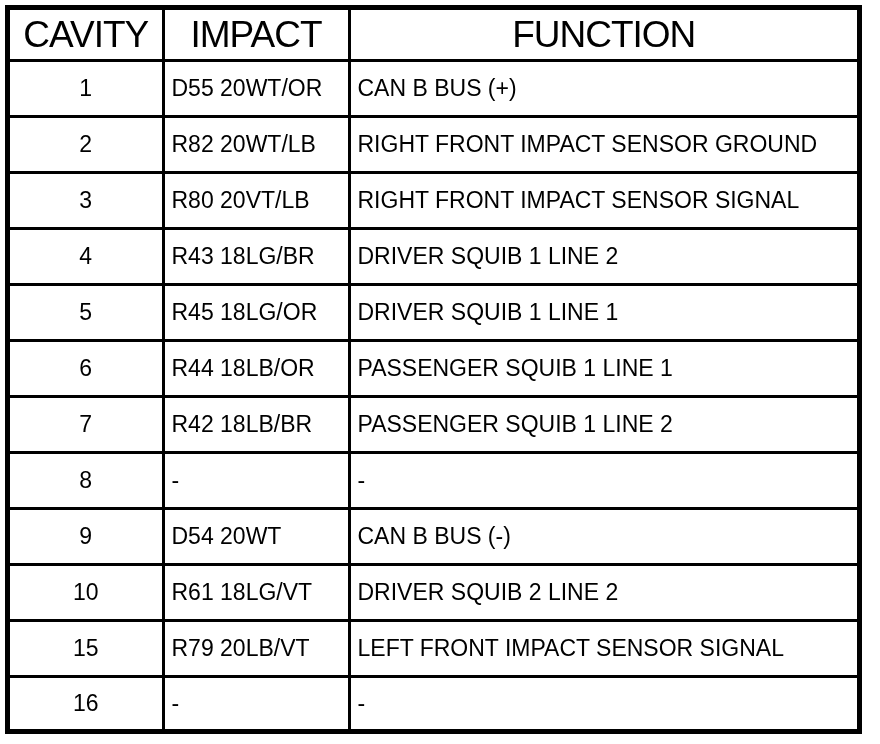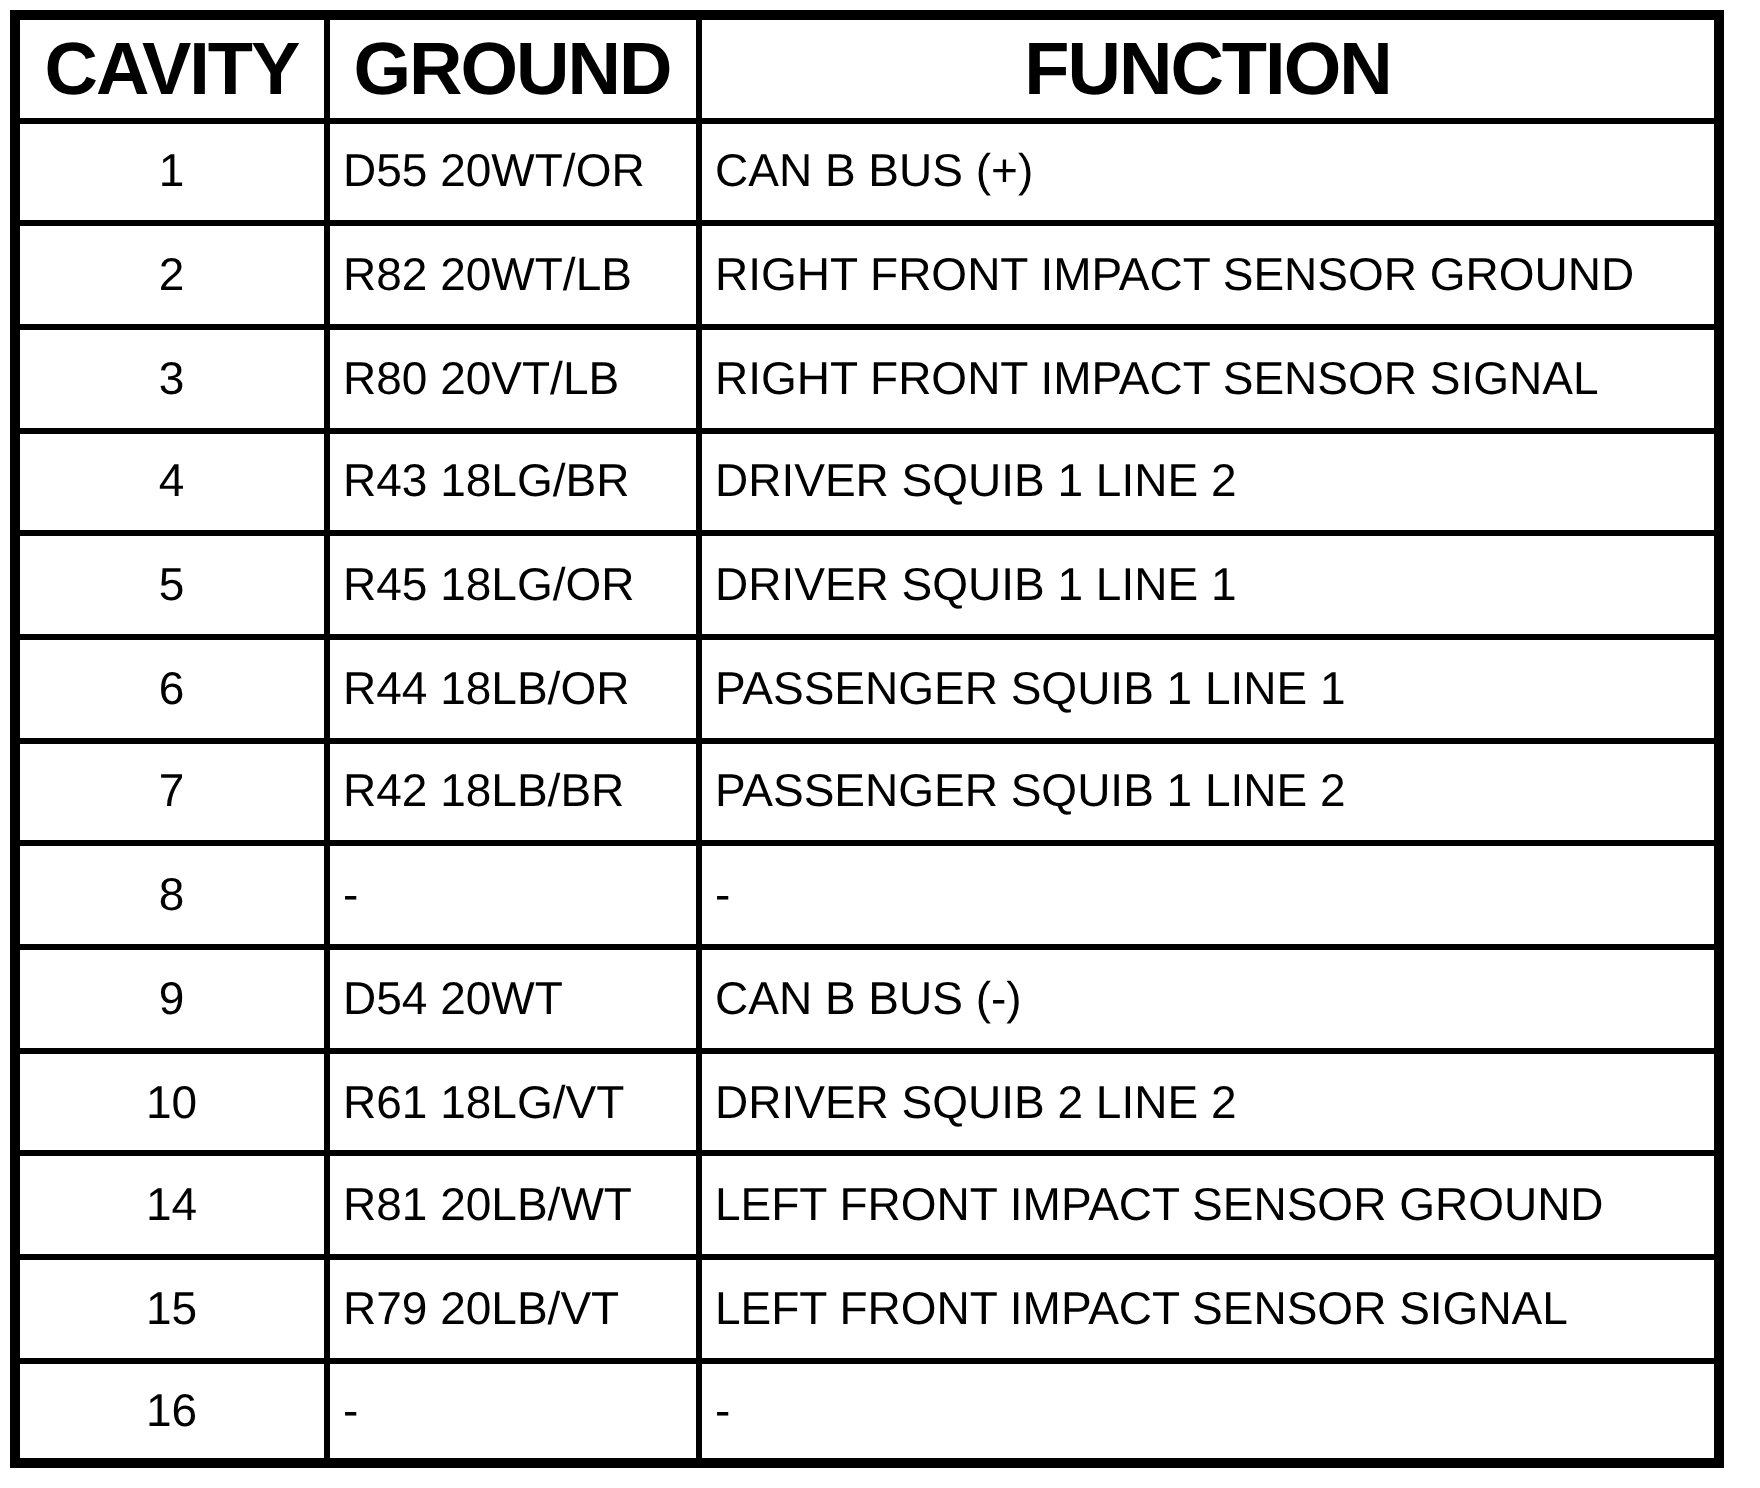--- a/index.html
+++ b/index.html
@@ -40,21 +40,21 @@
   }
   
   thead tr th { border-top: none; }
   th:first-child, td:first-child { border-left: none; }
   th:last-child,  td:last-child  { border-right: none; }
   tbody tr:last-child td { border-bottom: none; margin-top: 36px; }
 
   thead tr { height: 50px; }
   th {
     font-size: 37px;
-    font-weight: bold;
+    font-weight: normal;
     letter-spacing: -1px;
     line-height: 1;
   }
   td {
     font-size: 23px;
     font-weight: 400;
     line-height: 1;
   }
   td.cavity { text-align: center; }
   td.circuit, td.function {
@@ -68,21 +68,21 @@
 <div class="table-wrap">
   <table>
     <colgroup>
       <col class="col-cavity">
       <col class="col-circuit">
       <col class="col-function">
     </colgroup>
     <thead>
       <tr>
         <th>CAVITY</th>
-        <th>GROUND</th>
+        <th>IMPACT</th>
         <th>FUNCTION</th>
       </tr>
     </thead>
     <tbody id="rows">
         <tr>
           <td class="cavity">1</td>
           <td class="circuit">D55 20WT/OR</td>
           <td class="function">CAN B BUS (+)</td>
         </tr>
         <tr>
@@ -124,25 +124,20 @@
           <td class="cavity">9</td>
           <td class="circuit">D54 20WT</td>
           <td class="function">CAN B BUS (-)</td>
         </tr>
         <tr>
           <td class="cavity">10</td>
           <td class="circuit">R61 18LG/VT</td>
           <td class="function">DRIVER SQUIB 2 LINE 2</td>
         </tr>
         <tr>
-          <td class="cavity">14</td>
-          <td class="circuit">R81 20LB/WT</td>
-          <td class="function">LEFT FRONT IMPACT SENSOR GROUND</td>
-        </tr>
-        <tr>
           <td class="cavity">15</td>
           <td class="circuit">R79 20LB/VT</td>
           <td class="function">LEFT FRONT IMPACT SENSOR SIGNAL</td>
         </tr>
         <tr>
           <td class="cavity">16</td>
           <td class="circuit">-</td>
           <td class="function">-</td>
         </tr>
       </tbody>

